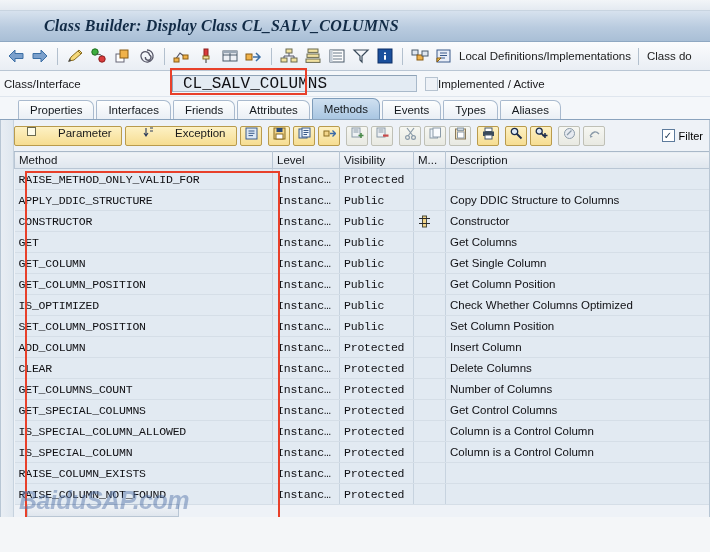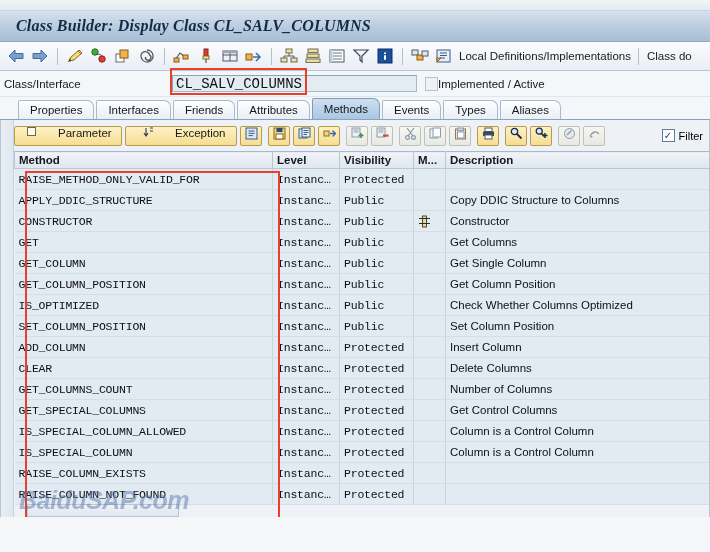--- a/index.html
+++ b/index.html
@@ -17,21 +17,21 @@
   .titlebar{
     height:30px;
     background:linear-gradient(#d7e2ee,#b9cbdf 55%,#a9bfd6);
     border-bottom:1px solid #8fa8c2;
     display:flex;align-items:center;
     padding-left:16px;
   }
   .titlebar .ttl{
     font-family:"Liberation Serif", serif;
     font-weight:bold;font-style:italic;font-size:16px;color:#122b46;
-    letter-spacing:.2px;white-space:nowrap;
+    letter-spacing:.2px;white-space:nowrap;margin-left:28px;
   }
 
   
   .toolbar{
     height:28px;background:linear-gradient(#fbfcfd,#e9eef4);
     border-bottom:1px solid #b9c6d4;
     display:flex;align-items:center;gap:0px;padding:0 4px;
     white-space:nowrap;overflow:hidden;
   }
   .tbtn{
@@ -47,22 +47,22 @@
     background:#f4f7fa;border-bottom:1px solid #dfe6ee;
     padding-left:4px;position:relative;
   }
   .classlabel{width:168px;font-size:11.5px;color:#18181b;}
   .ifield{
     height:17px;width:245px;background:#e3ebf3;border:1px solid #a8b9ca;
     border-top-color:#8fa3b7;border-left-color:#8fa3b7;
     display:flex;align-items:center;box-sizing:border-box;
   }
   .ifield .val{
-    font-family:"Liberation Mono", monospace;font-size:14px;color:#101014;
-    padding-left:3px;letter-spacing:0px;white-space:nowrap;text-align:right;
+    font-family:"Liberation Mono", monospace;font-size:16px;color:#101014;
+    padding-left:10px;letter-spacing:0px;white-space:nowrap;text-align:right;
   }
   .statusbox{width:11px;height:12px;border:1px solid #b6c3d0;background:#eef2f7;margin-left:8px;}
   .statustxt{font-size:11.5px;color:#18181b;white-space:nowrap;}
   .redbox{position:absolute;border:2px solid #e8402a;box-sizing:border-box;pointer-events:none;}
 
   
   .tabstrip{
     height:22px;background:#f4f7fa;
     display:flex;align-items:flex-end;padding-left:18px;
     border-bottom:1px solid #8aa3bd;position:relative;
@@ -106,21 +106,21 @@
   .cbx{width:11px;height:11px;border:1px solid #5d7b9c;background:#fff;
        display:inline-flex;align-items:center;justify-content:center;
        font-size:10px;line-height:1;color:#16324f;}
 
   
   .grid{position:absolute;left:13px;top:31px;right:0;bottom:0;overflow:hidden;}
   table.mt{border-collapse:collapse;width:697px;table-layout:fixed;}
   table.mt th{
     background:linear-gradient(#f0f3f7,#dfe6ee);
     border:1px solid #b9c6d4;border-top:1px solid #a9b8c8;
-    font-weight:bold;font-size:11.5px;color:#15181c;
+    font-weight:normal;font-size:11.5px;color:#15181c;
     text-align:left;padding:2px 4px;height:17px;box-sizing:border-box;
     white-space:nowrap;overflow:hidden;
   }
   table.mt td{
     background:#e2eaf2;
     border-right:1px solid #c7d3df;border-bottom:1px solid #d5dee7;
     height:21px;padding:0 4px;box-sizing:border-box;
     font-size:11.5px;color:#101014;white-space:nowrap;overflow:hidden;
     vertical-align:middle;
   }

